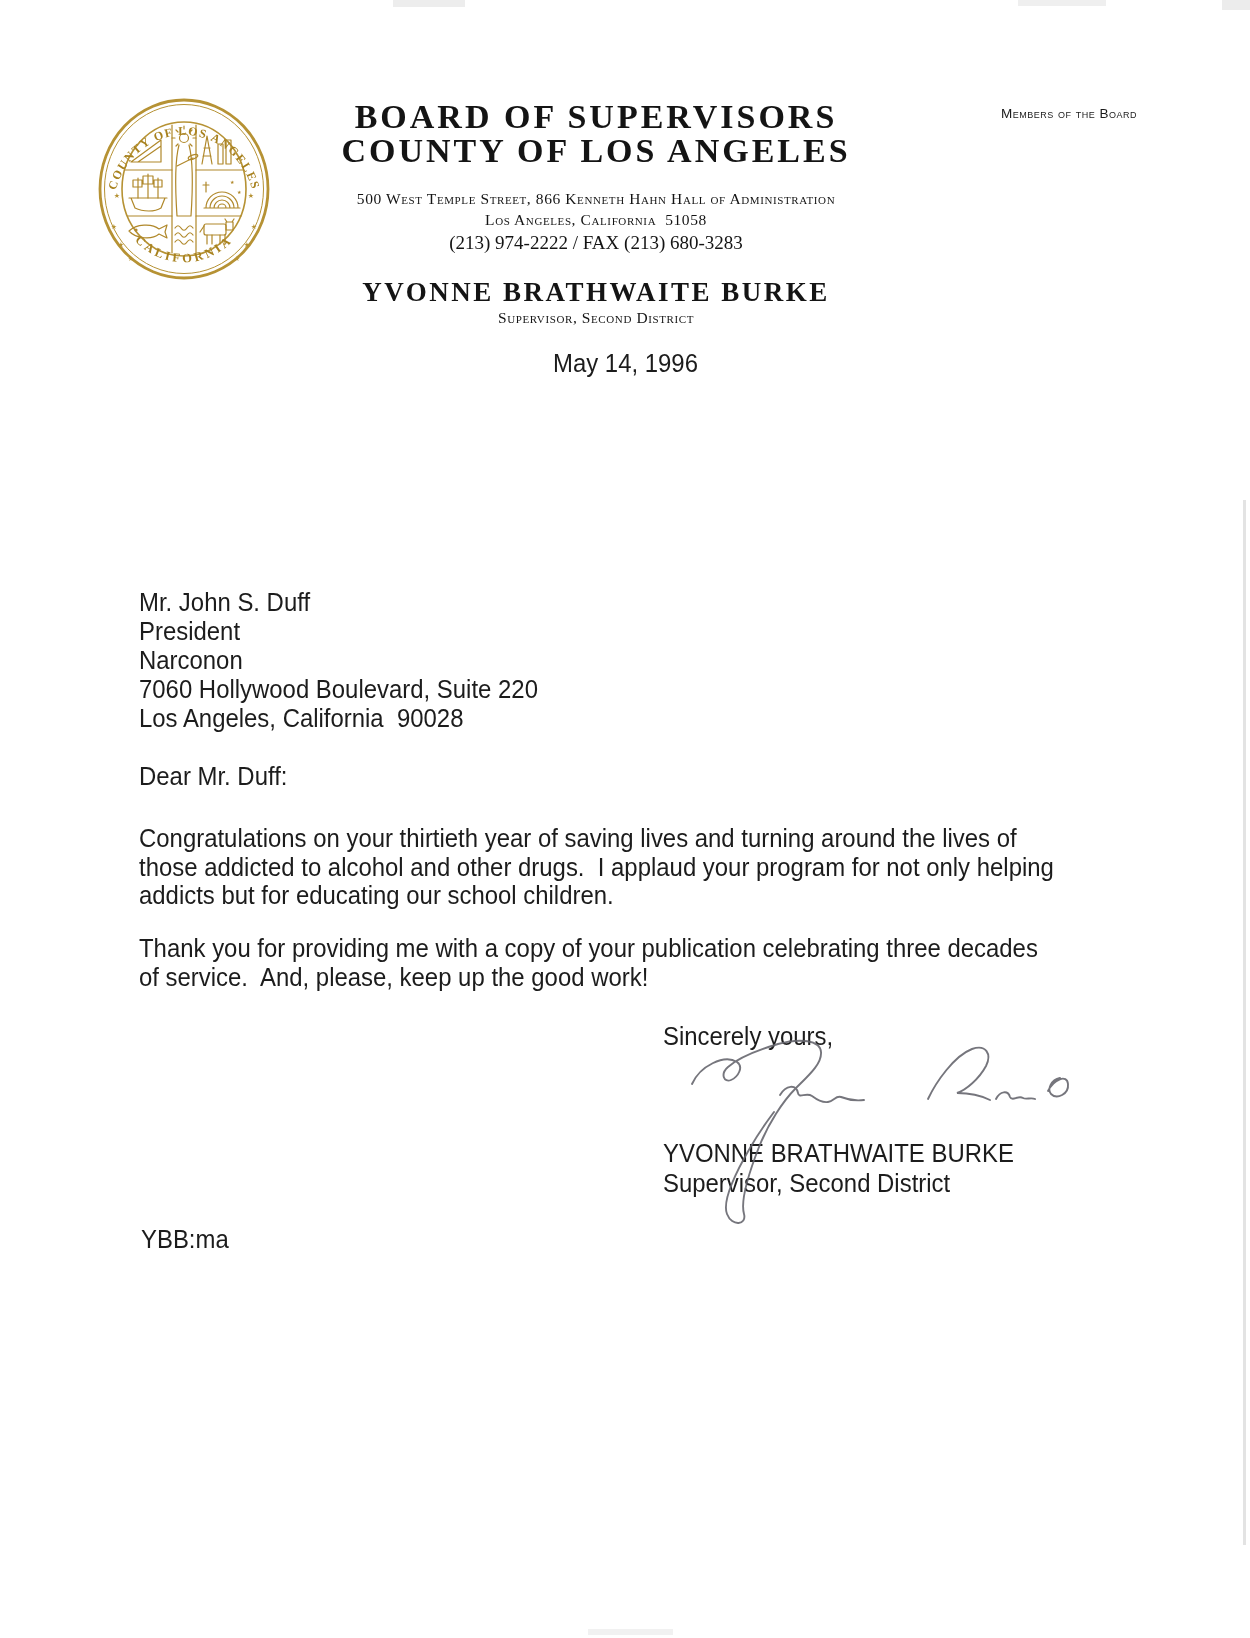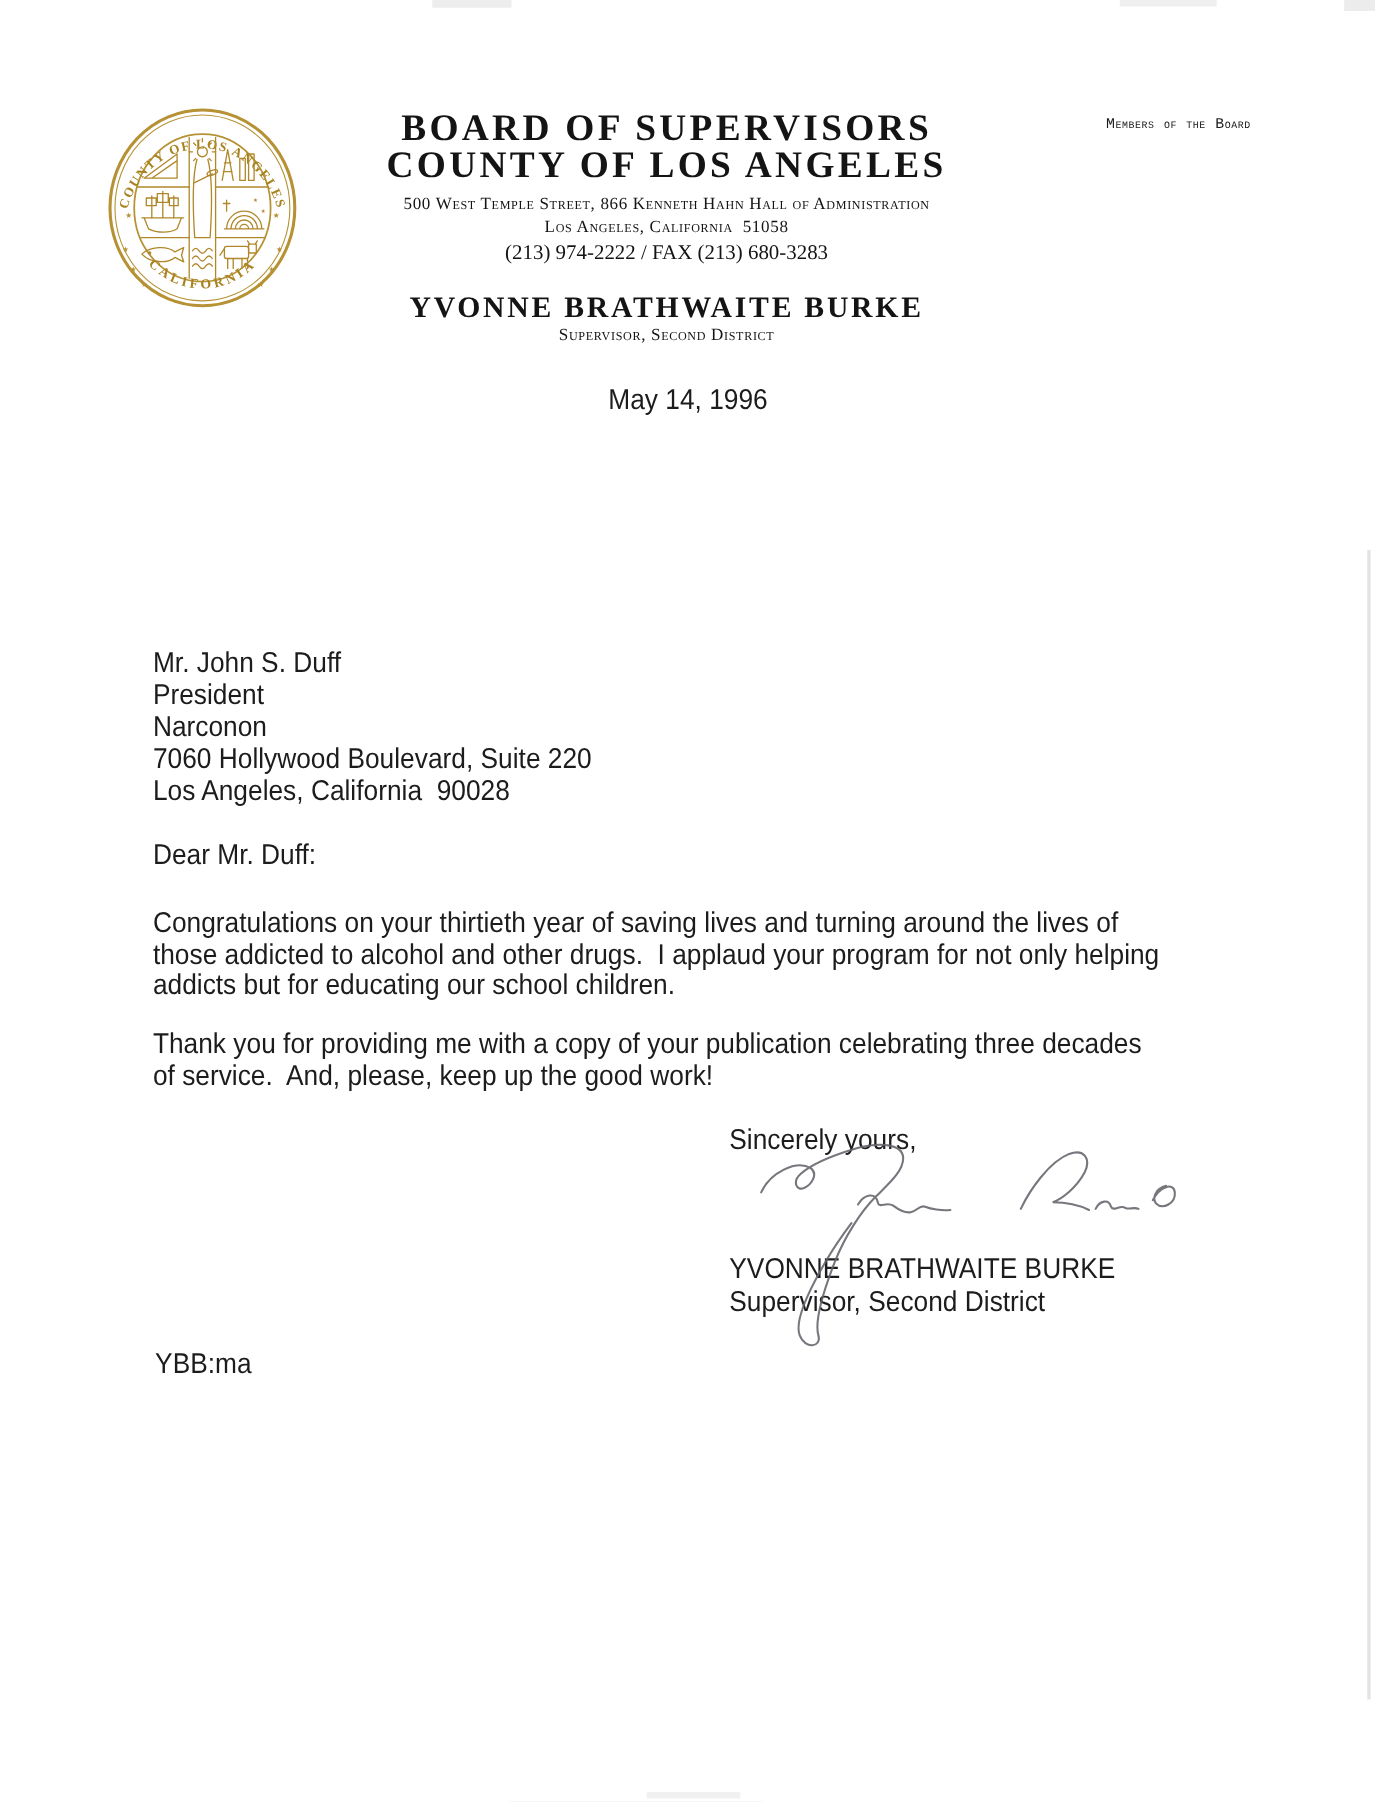--- a/index.html
+++ b/index.html
@@ -7,33 +7,33 @@
     position:relative;width:1250px;height:1638px;margin:0 auto;
     background:#ffffff;overflow:hidden;
     font-family:"Liberation Sans",sans-serif;color:#1b1b1b;
   }
   
   .artifact{position:absolute;z-index:0;}
   
   .seal{position:absolute;left:98px;top:98px;width:172px;height:182px;z-index:1;}
   
   .lh-center{
-    position:absolute;left:256px;top:100px;width:700px;text-align:center;z-index:1;
+    position:absolute;left:246px;top:100px;width:700px;text-align:center;z-index:1;
     font-family:"Liberation Serif",serif;color:#141414;
   }
   .org-line{font-size:34px;font-weight:bold;letter-spacing:3px;line-height:34px;white-space:pre;}
   .addr-line{font-variant:small-caps;font-size:15.5px;letter-spacing:.6px;line-height:21px;white-space:pre;}
-  .addr-first{margin-top:7px;}
+  .addr-first{margin-top:20px;}
   .phone-line{font-size:19px;line-height:23px;margin-top:1px;white-space:pre;font-family:Liberation Serif, serif;}
   .official-name{font-size:27px;font-weight:bold;letter-spacing:2.5px;line-height:30px;margin-top:23px;white-space:pre;}
   .official-title{font-variant:small-caps;font-size:15.5px;letter-spacing:.6px;line-height:19px;margin-top:1px;white-space:pre;}
   
   .members{
     position:absolute;left:875px;top:106px;width:292px;text-align:right;z-index:1;
-    font-family:Liberation Mono, monospace;color:#1a1a1a;
+    font-family:Liberation Sans, sans-serif;color:#1a1a1a;
     font-variant:small-caps;font-size:15px;letter-spacing:.4px;
   }
   .members-heading{font-size:13.5px;margin-right:30px;letter-spacing:.5px;}
   .members-names{margin-top:15px;line-height:18.5px;}
   
   .typed{
     position:absolute;z-index:1;
     font-family:"Liberation Sans",sans-serif;font-size:26px;color:#1c1c1c;
     white-space:pre;transform:scaleX(.92);transform-origin:0 0;
   }

